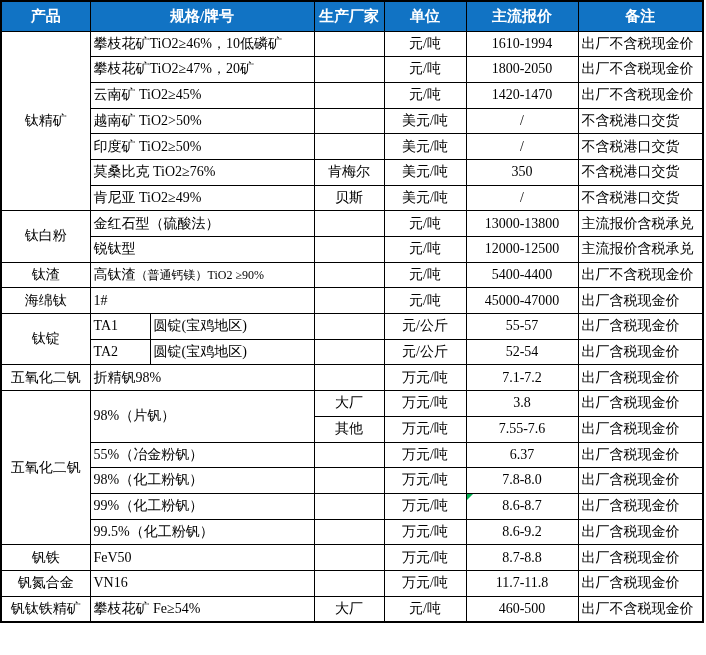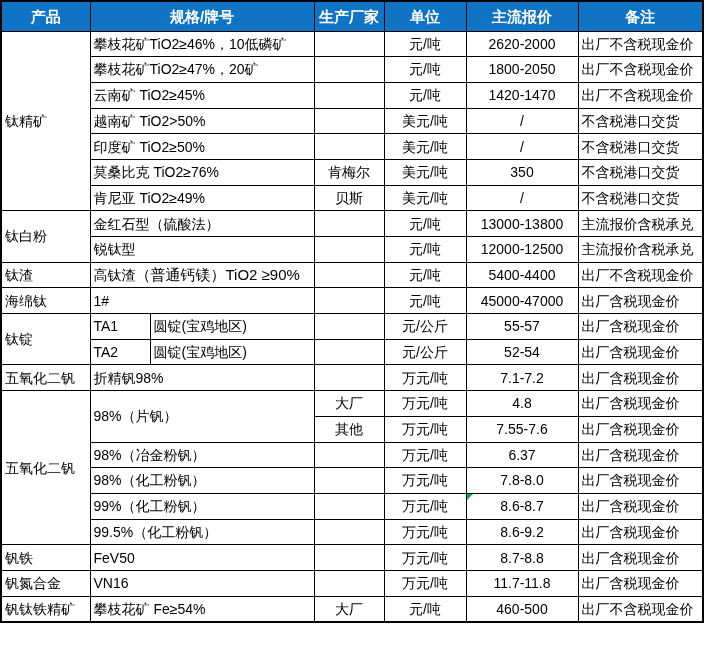--- a/index.html
+++ b/index.html
@@ -6,20 +6,21 @@
   body{
     width:706px;height:655px;overflow:hidden;
     font-family:"Liberation Sans","DejaVu Sans",sans-serif;
     color:#000;
   }
   table.price-table{
     border-collapse:collapse;
     table-layout:fixed;
     border:2px solid #000;
     margin:0;
+    font-family:Liberation Serif, serif;
   }
   .price-table th,.price-table td{
     border:1px solid #000;
     font-size:14px;
     line-height:1.15;
     padding:0 3px;
     white-space:nowrap;
     overflow:hidden;
     vertical-align:middle;
   }
@@ -27,23 +28,23 @@
   .price-table tbody tr{height:25.7px;}
   .price-table th{
     background:#1173C4;
     color:#fff;
     font-weight:bold;
     font-size:15px;
     text-align:center;
   }
   td.l{text-align:left;}
   td.c{text-align:center;}
-  td.product{text-align:left;}
+  td.product{text-align:center;}
   td.relpos{position:relative;}
-  .small-note{font-size:15px;}
+  .small-note{font-size:12px;}
   .corner-flag{
     position:absolute;top:0;left:0;width:0;height:0;
     border-top:6px solid #00B050;
     border-right:6px solid transparent;
   }
 </style>
 </head>
 <body>
 
 <table class="price-table">
@@ -65,21 +66,21 @@
       <th>主流报价</th>
       <th>备注</th>
     </tr>
   </thead>
   <tbody>
     <tr>
       <td class="product" rowspan="7">钛精矿</td>
       <td class="l" colspan="2">攀枝花矿TiO2≥46%，10低磷矿</td>
       <td class="c"></td>
       <td class="c">元/吨</td>
-      <td class="c">2620-2000</td>
+      <td class="c">1610-1994</td>
       <td class="l">出厂不含税现金价</td>
     </tr>
     <tr>
       <td class="l" colspan="2">攀枝花矿TiO2≥47%，20矿</td>
       <td class="c"></td>
       <td class="c">元/吨</td>
       <td class="c">1800-2050</td>
       <td class="l">出厂不含税现金价</td>
     </tr>
     <tr>
@@ -171,31 +172,31 @@
       <td class="c"></td>
       <td class="c">万元/吨</td>
       <td class="c">7.1-7.2</td>
       <td class="l">出厂含税现金价</td>
     </tr>
     <tr>
       <td class="product" rowspan="6">五氧化二钒</td>
       <td class="l" colspan="2" rowspan="2">98%（片钒）</td>
       <td class="c">大厂</td>
       <td class="c">万元/吨</td>
-      <td class="c">4.8</td>
+      <td class="c">3.8</td>
       <td class="l">出厂含税现金价</td>
     </tr>
     <tr>
       <td class="c">其他</td>
       <td class="c">万元/吨</td>
       <td class="c">7.55-7.6</td>
       <td class="l">出厂含税现金价</td>
     </tr>
     <tr>
-      <td class="l" colspan="2">98%（冶金粉钒）</td>
+      <td class="l" colspan="2">55%（冶金粉钒）</td>
       <td class="c"></td>
       <td class="c">万元/吨</td>
       <td class="c">6.37</td>
       <td class="l">出厂含税现金价</td>
     </tr>
     <tr>
       <td class="l" colspan="2">98%（化工粉钒）</td>
       <td class="c"></td>
       <td class="c">万元/吨</td>
       <td class="c">7.8-8.0</td>

